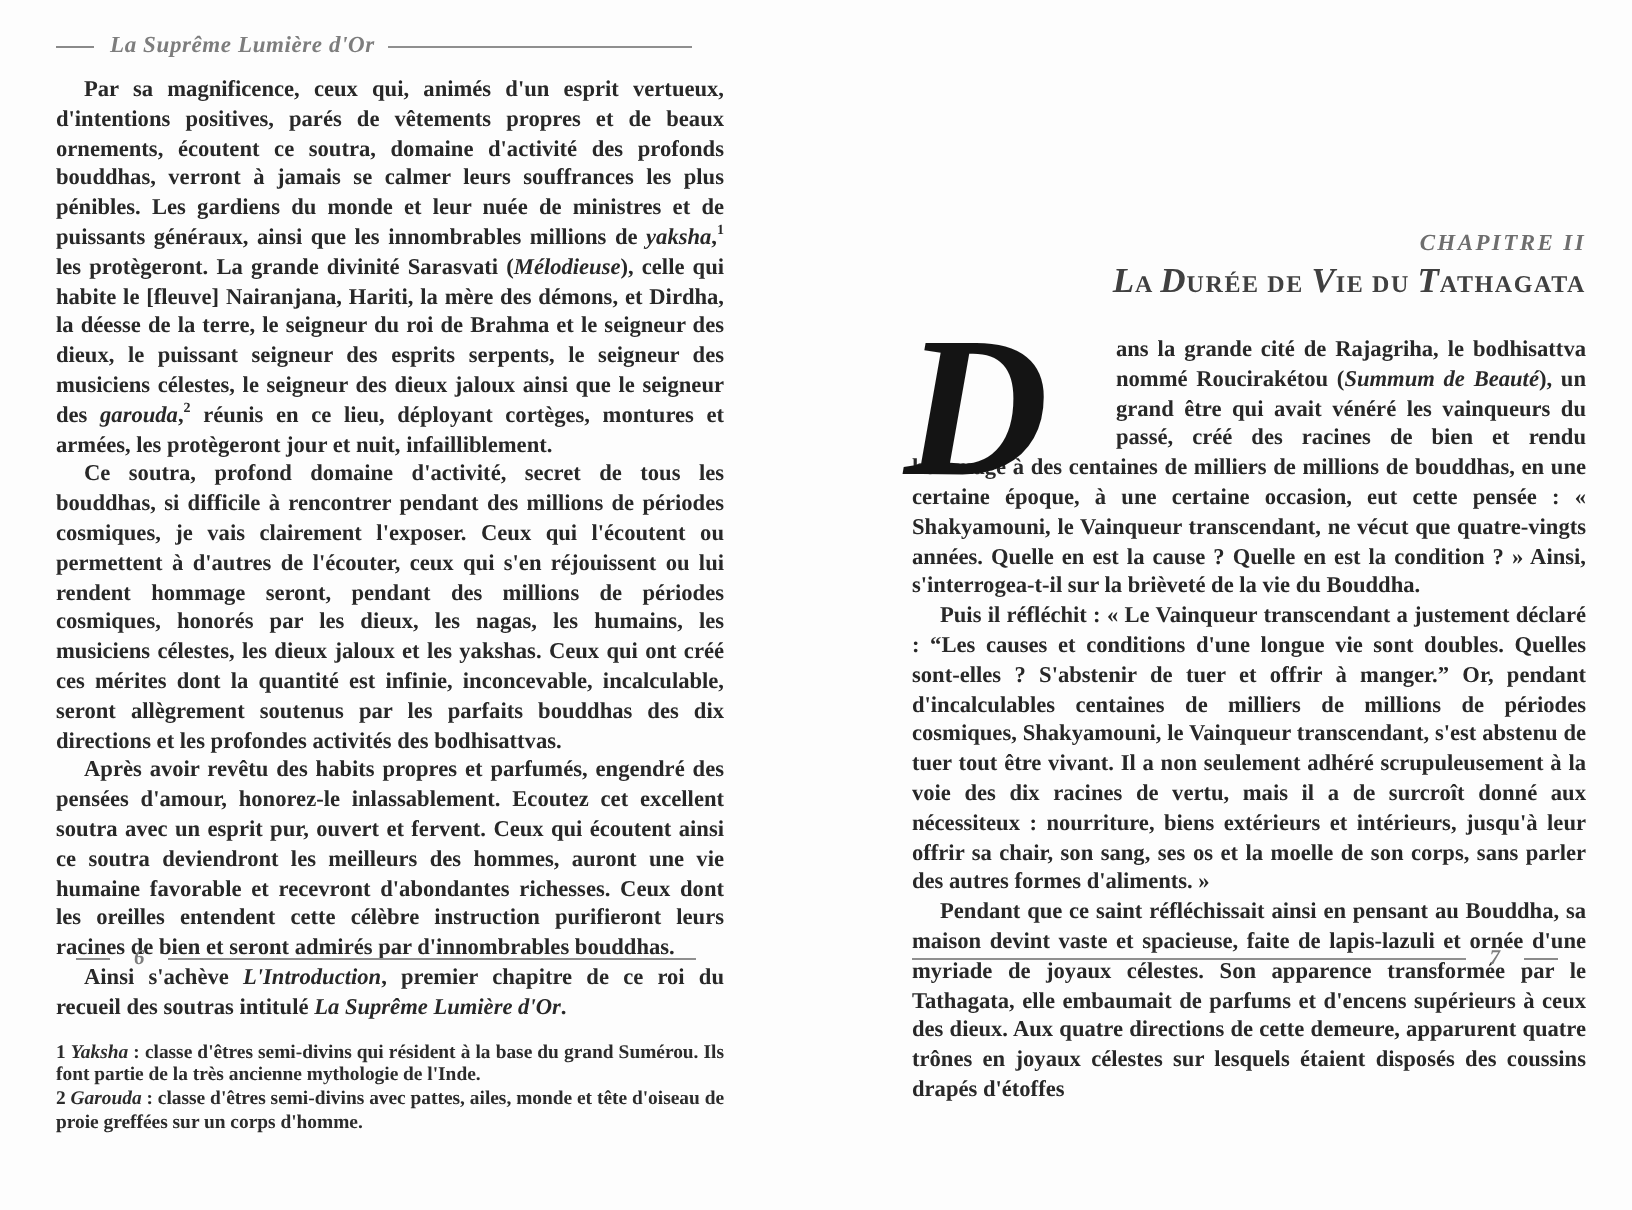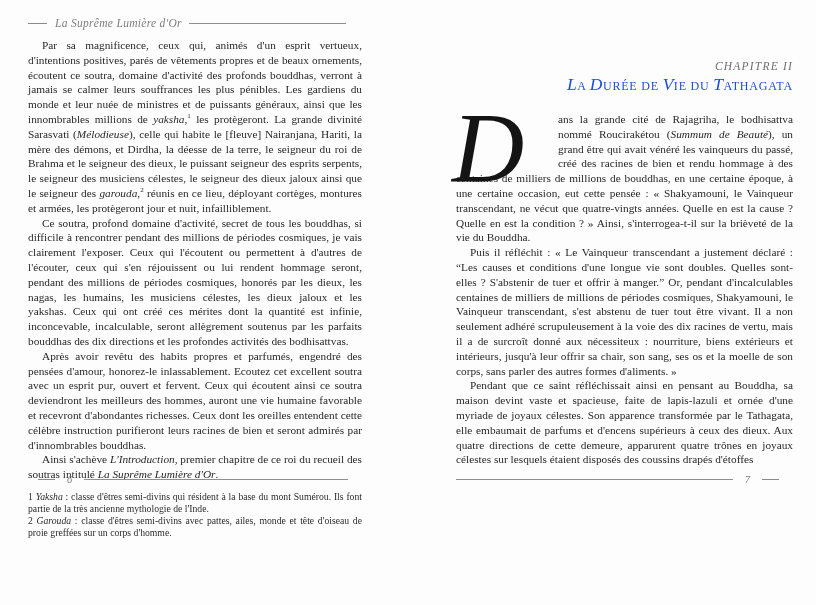--- a/index.html
+++ b/index.html
@@ -6,21 +6,21 @@
   body{
     width:816px;height:605px;
     background:#fdfdfd;
     font-family:"Liberation Serif", serif;
     color:#262626;
     overflow:hidden;
   }
   .spread{position:relative;width:816px;height:605px;background:#fdfdfd;}
 
   
-  .page{position:absolute;top:0;height:517px;}
+  .page{position:absolute;top:0;height:517px;font-weight:bold;}
   .page-left{left:28px;width:334px;}
   .page-right{left:456px;width:337px;}
 
   
   .running-header{
     display:flex;align-items:center;
     margin-top:16px;height:14px;
   }
   .hr-dash{display:inline-block;width:19px;height:1px;background:#8a8a8a;flex:0 0 auto;}
   .run-title{
@@ -56,28 +56,28 @@
     position:absolute;bottom:32px;left:0;right:0;
     display:flex;align-items:center;height:12px;
   }
   .ft-dash{display:inline-block;width:17px;height:1px;background:#8a8a8a;flex:0 0 auto;}
   .pg-num{font-style:italic;color:#7d7d7d;font-size:10.5px;margin:0 12px;flex:0 0 auto;}
   .ft-rule{flex:1 1 auto;height:1px;background:#8f8f8f;}
   .footer-left{padding-left:10px;padding-right:14px;}
   .footer-right{padding-right:14px;}
 
   
-  .chapter-head{margin-top:60px;text-align:right;}
+  .chapter-head{margin-top:116px;text-align:right;}
   .chapitre-label{
     font-style:italic;color:#6e6e6e;
     font-size:11.5px;letter-spacing:1.2px;
     display:block;
   }
   .chapter-title{
-    display:block;margin-top:2px;color:#1d4ed8;
+    display:block;margin-top:2px;color:#404040;
     white-space:nowrap;
   }
   .cap-big{font-size:17.5px;font-style:italic;letter-spacing:0.5px;}
   .sc-run{font-size:12px;text-transform:uppercase;letter-spacing:0.8px;}
 
   
   .opening-wrap{margin-top:17px;}
   .dropcap-box{
     float:left;width:102px;height:46px;position:relative;
   }
@@ -102,21 +102,21 @@
     </div>
 
     <div class="body-text">
         <p class="para indent"><span>Par sa magnificence, ceux qui, animés d'un esprit vertueux, d'intentions positives, parés de vêtements propres et de beaux ornements, écoutent ce soutra, domaine d'activité des profonds bouddhas, verront à jamais se calmer leurs souffrances les plus pénibles. Les gardiens du monde et leur nuée de ministres et de puissants généraux, ainsi que les innombrables millions de </span><span class="it">yaksha</span><span>,</span><sup>1</sup><span> les protègeront. La grande divinité Sarasvati (</span><span class="it">Mélodieuse</span><span>), celle qui habite le [fleuve] Nairanjana, Hariti, la mère des démons, et Dirdha, la déesse de la terre, le seigneur du roi de Brahma et le seigneur des dieux, le puissant seigneur des esprits serpents, le seigneur des musiciens célestes, le seigneur des dieux jaloux ainsi que le seigneur des </span><span class="it">garouda</span><span>,</span><sup>2</sup><span> réunis en ce lieu, déployant cortèges, montures et armées, les protègeront jour et nuit, infailliblement.</span></p>
         <p class="para indent"><span>Ce soutra, profond domaine d'activité, secret de tous les bouddhas, si difficile à rencontrer pendant des millions de périodes cosmiques, je vais clairement l'exposer. Ceux qui l'écoutent ou permettent à d'autres de l'écouter, ceux qui s'en réjouissent ou lui rendent hommage seront, pendant des millions de périodes cosmiques, honorés par les dieux, les nagas, les humains, les musiciens célestes, les dieux jaloux et les yakshas. Ceux qui ont créé ces mérites dont la quantité est infinie, inconcevable, incalculable, seront allègrement soutenus par les parfaits bouddhas des dix directions et les profondes activités des bodhisattvas.</span></p>
         <p class="para indent"><span>Après avoir revêtu des habits propres et parfumés, engendré des pensées d'amour, honorez-le inlassablement. Ecoutez cet excellent soutra avec un esprit pur, ouvert et fervent. Ceux qui écoutent ainsi ce soutra deviendront les meilleurs des hommes, auront une vie humaine favorable et recevront d'abondantes richesses. Ceux dont les oreilles entendent cette célèbre instruction purifieront leurs racines de bien et seront admirés par d'innombrables bouddhas.</span></p>
         <p class="para indent gap"><span>Ainsi s'achève </span><span class="it">L'Introduction</span><span>, premier chapitre de ce roi du recueil des soutras intitulé </span><span class="it">La Suprême Lumière d'Or</span><span>.</span></p>
       </div>
 
     <div class="footnotes">
-        <p class="para"><span>1 </span><span class="it">Yaksha</span><span> : classe d'êtres semi-divins qui résident à la base du mont Sumérou. Ils font partie de la très ancienne mythologie de l'Inde.</span></p>
+        <p class="para"><span>1 </span><span class="it">Yaksha</span><span> : classe d'êtres semi-divins qui résident à la base du grand Sumérou. Ils font partie de la très ancienne mythologie de l'Inde.</span></p>
         <p class="para"><span>2 </span><span class="it">Garouda</span><span> : classe d'êtres semi-divins avec pattes, ailes, monde et tête d'oiseau de proie greffées sur un corps d'homme.</span></p>
       </div>
 
     <div class="footer footer-left">
       <span class="ft-dash"></span>
       <span class="pg-num">6</span>
       <span class="ft-rule"></span>
     </div>
   </div>
 

